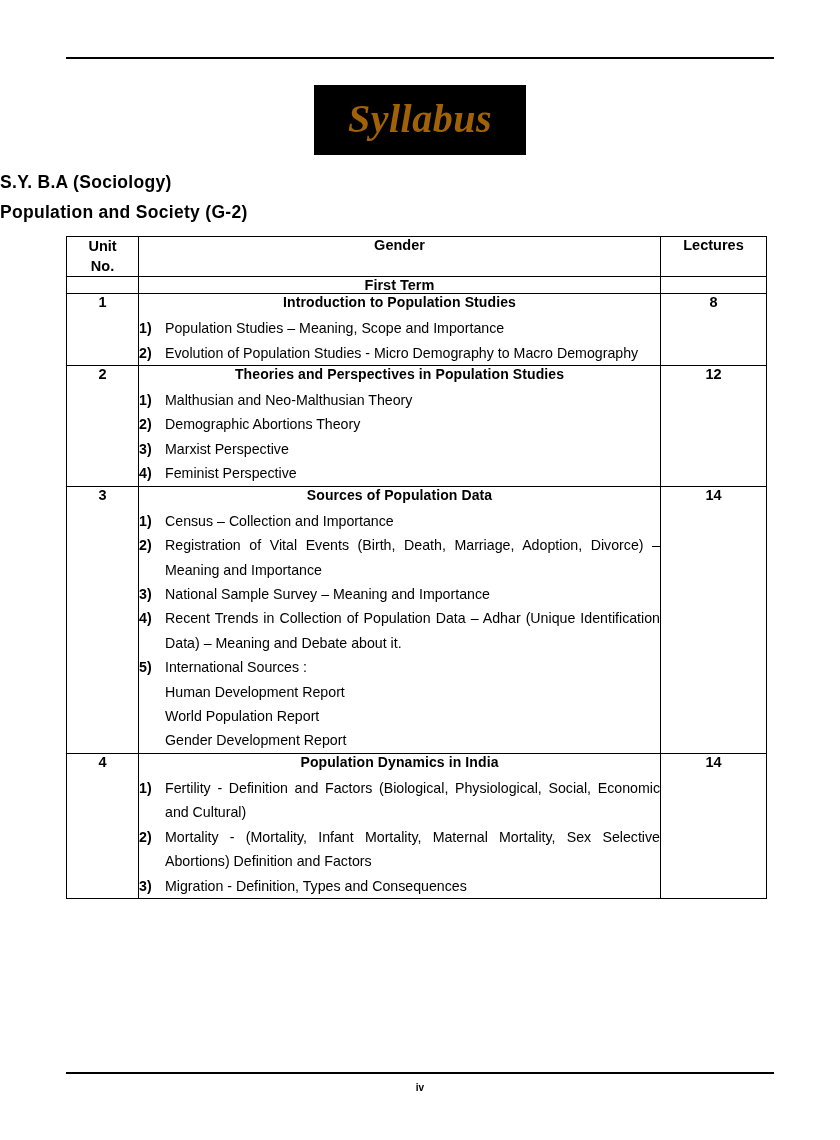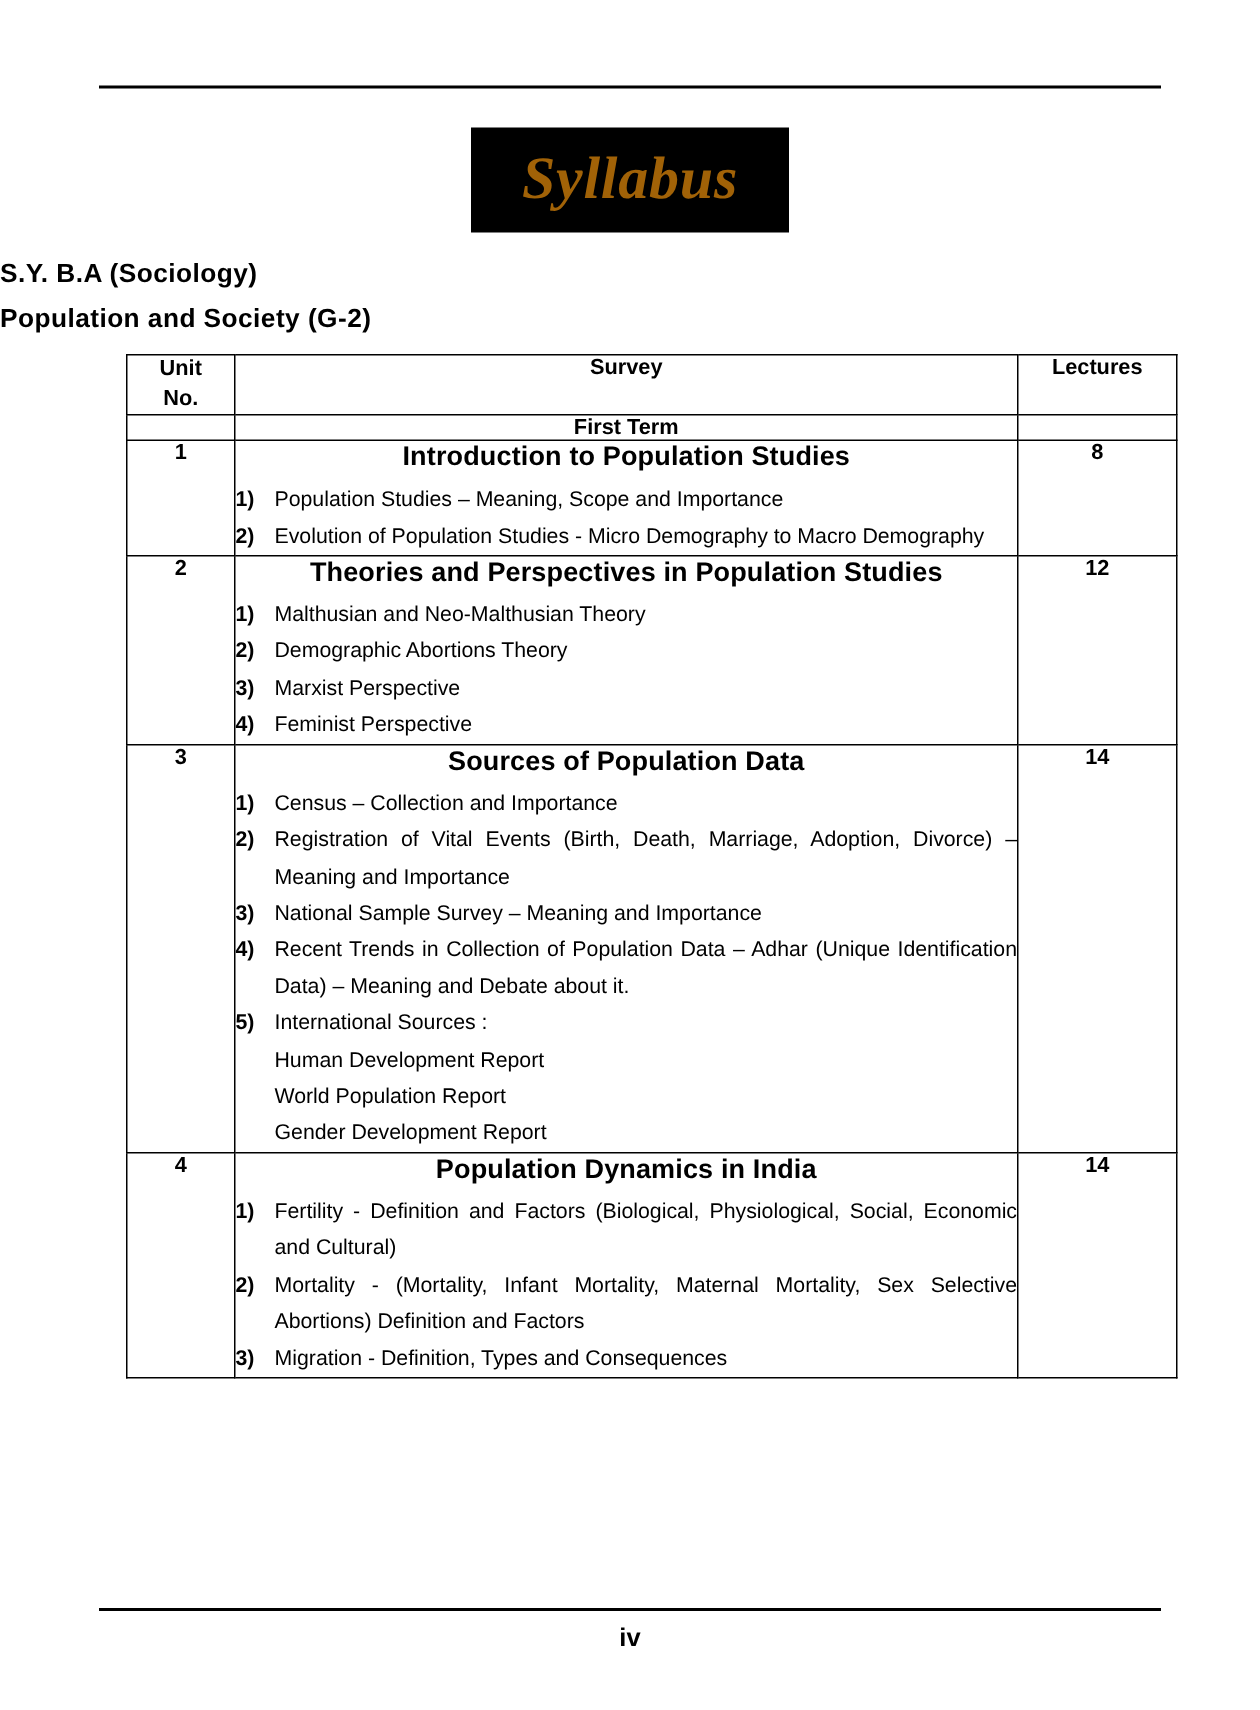--- a/index.html
+++ b/index.html
@@ -66,21 +66,21 @@
     font-weight: bold;
     letter-spacing: 0.3px;
   }
   .subtitle .line2 {
     display: block;
     margin-top: 9px;
   }
   table.syllabus {
     position: absolute;
     top: 236px;
-    left: 84px;
+    left: 66px;
     width: 700px;
     border-collapse: collapse;
     table-layout: fixed;
   }
   table.syllabus td, table.syllabus th {
     border: 1.5px solid #000;
     vertical-align: top;
     padding: 0;
   }
   .col-unit { width: 72px; }
@@ -114,21 +114,21 @@
     font-weight: bold;
     font-size: 14.5px;
     padding-top: 37px;
   }
   .topic-cell {
     padding: 8px 10px 12px 10px;
   }
   .topic-title {
     text-align: center;
     font-weight: bold;
-    font-size: 18px;
+    font-size: 14px;
     margin-bottom: 6px;
     letter-spacing: 0.1px;
   }
   ol.items {
     list-style: none;
     margin: 0;
     padding: 0;
   }
   ol.items > li {
     font-size: 14.2px;
@@ -159,21 +159,21 @@
   }
   .tight li {
     line-height: 1.62;
   }
   .footer {
     position: absolute;
     top: 1082px;
     left: 0;
     width: 840px;
     text-align: center;
-    font-size: 17px;
+    font-size: 10px;
     font-weight: bold;
   }
 </style>
 </head>
 <body>
 
 <div class="page">
 
   <div class="top-rule"></div>
 
@@ -191,21 +191,21 @@
       <col class="col-unit">
       <col class="col-topic">
       <col class="col-lect">
     </colgroup>
     <thead>
       <tr>
         <th class="unit-head">
           <span>Unit</span><br>
           <span>No.</span>
         </th>
-        <th>Survey</th>
+        <th>Gender</th>
         <th>Lectures</th>
       </tr>
     </thead>
     <tbody>
 
       <tr class="term-row">
         <td>&nbsp;</td>
         <td>First Term</td>
         <td>&nbsp;</td>
       </tr>

